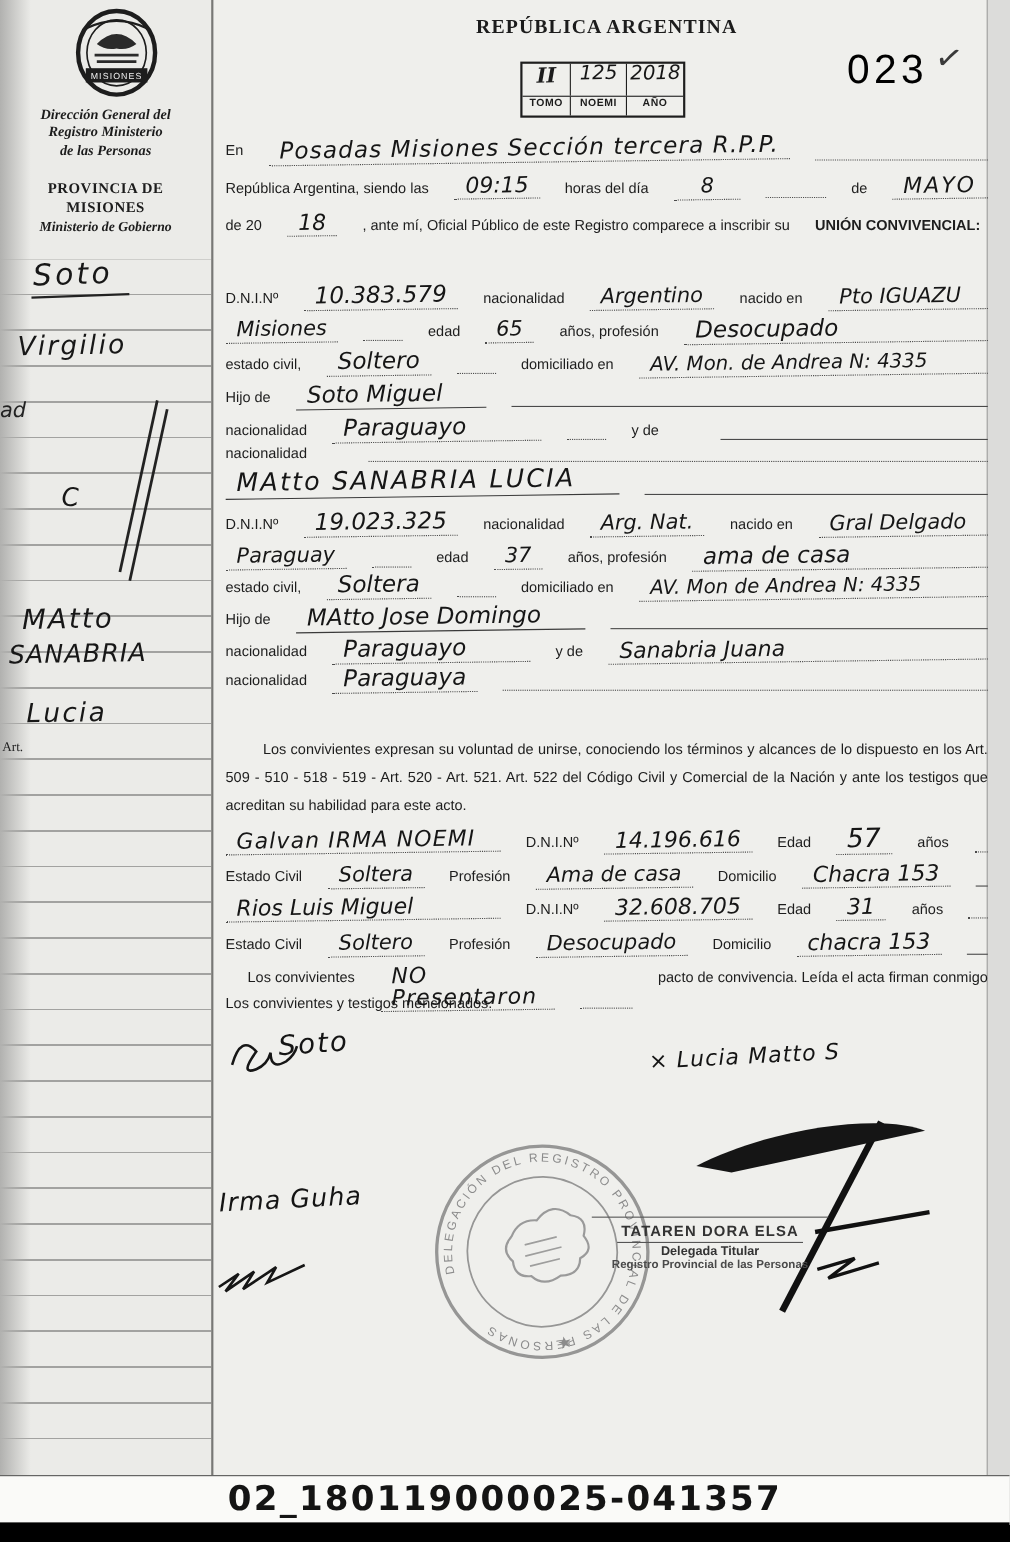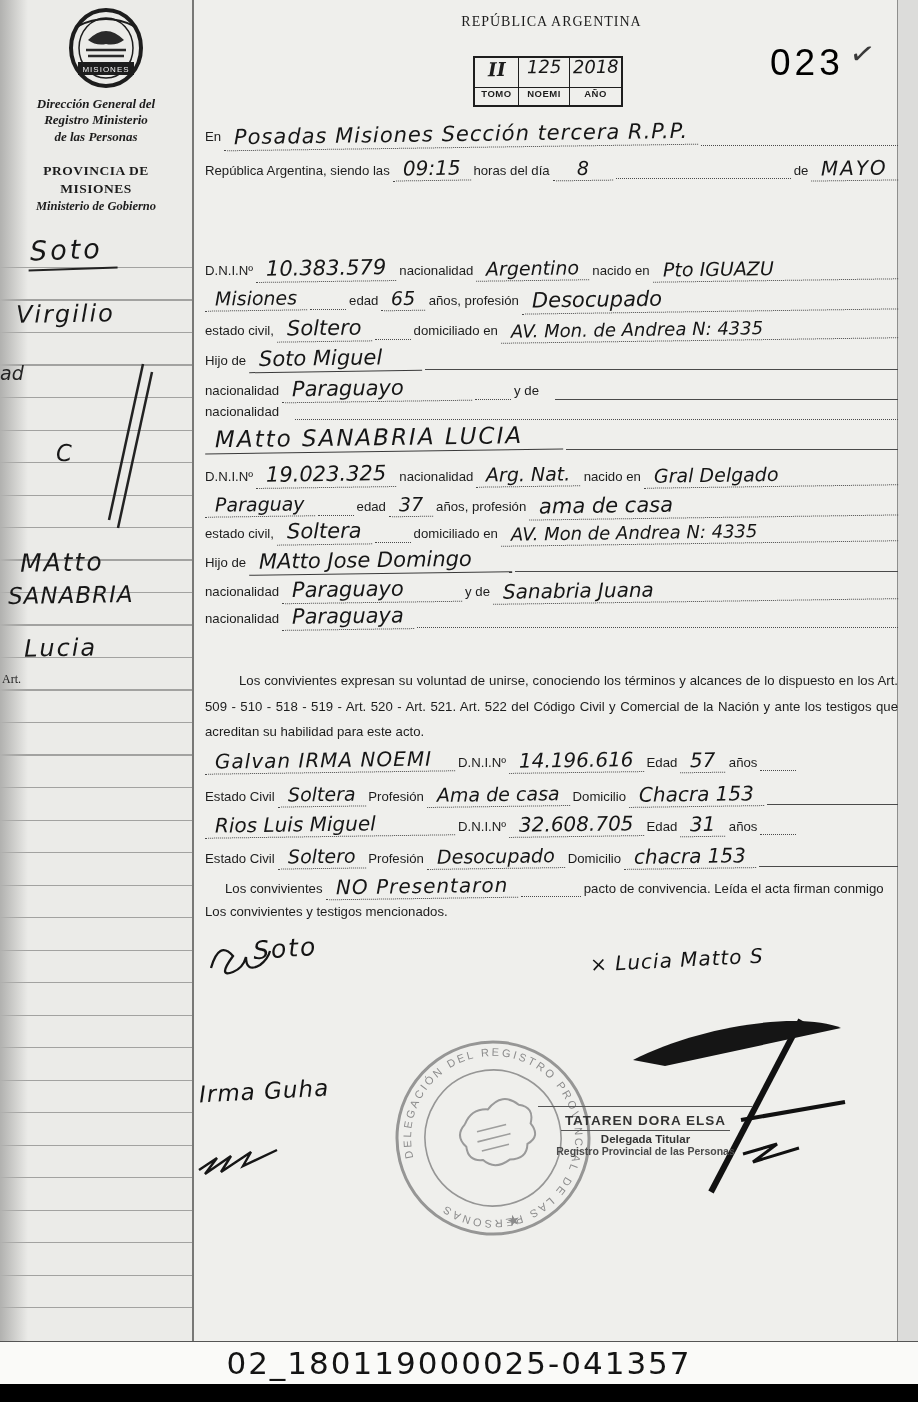--- a/index.html
+++ b/index.html
@@ -24,28 +24,28 @@
           font-family:"Liberation Serif",serif;font-style:italic;font-weight:bold;font-size:12.5px;}
 
   
   .hw{display:inline-block;font-family:"DejaVu Sans",sans-serif;font-style:italic;color:#161616;
       transform:rotate(-0.8deg);font-size:19px;line-height:1;}
   .hw-lg{font-size:24px;letter-spacing:2px;}
   .u{border-bottom:1.6px dotted #4a4a4a;padding:0 10px 2px;}
   .us{border-bottom:1.6px solid #3a3a3a;padding:0 10px 2px;}
 
   .main{position:absolute;left:205px;top:0;width:693px;height:1341px;}
-  .row{position:absolute;left:0;right:0;display:flex;align-items:baseline;gap:3px;}
+  .row{position:absolute;left:0;right:0;display:flex;align-items:baseline;gap:23px;}
   .lbl{font-size:13.2px;color:#1d1d1d;white-space:nowrap;}
   .fill{flex:1 1 auto;border-bottom:1.6px dotted #4a4a4a;height:1em;align-self:flex-end;margin-bottom:2px;}
   .fill.solid{border-bottom-style:solid;}
   .leader{width:36px;border-bottom:1.6px dotted #4a4a4a;height:1em;align-self:flex-end;margin-bottom:2px;}
 
   .title{position:absolute;top:14px;left:0;width:100%;text-align:center;
-         font-family:"Liberation Serif",serif;font-size:14px;font-weight:400;letter-spacing:1px;}
+         font-family:"Liberation Serif",serif;font-size:18px;font-weight:700;letter-spacing:1px;}
   .regbox{position:absolute;left:268px;top:56px;width:150px;border:2px solid #1e1e1e;background:transparent;}
   .regbox .vals{display:flex;height:30px;border-bottom:1.6px solid #1e1e1e;}
   .regbox .cell{display:flex;justify-content:center;border-right:1.2px solid #1e1e1e;}
   .regbox .cell:last-child{border-right:none;}
   .regbox .c1{flex:0 0 44px;} .regbox .c2{flex:0 0 51px;} .regbox .c3{flex:1;}
   .regbox .labels{display:flex;height:17px;align-items:center;}
   .regbox .labels .cell{font-size:9.5px;font-weight:bold;letter-spacing:.5px;height:100%;}
   .regval{font-family:"DejaVu Serif",serif;font-style:italic;font-weight:bold;font-size:19px;transform:rotate(-1deg);}
   .pagenum{position:absolute;left:565px;top:42px;font-size:37px;letter-spacing:4px;color:#000000;}
   .pagecheck{position:absolute;left:645px;top:36px;font-size:30px;color:#3a3a3a;transform:rotate(10deg);
@@ -59,21 +59,21 @@
 
   .sig-text{font-family:"DejaVu Sans",sans-serif;font-style:italic;color:#141414;}
   .stamp-block{position:absolute;left:333px;top:1106px;width:215px;text-align:center;color:#333;
                border-top:1.5px solid #555;padding-top:4px;}
   .stamp-name{font-size:13.5px;font-weight:bold;letter-spacing:1px;border-bottom:1.5px solid #555;display:inline-block;padding:0 4px 2px;}
   .stamp-title{font-size:11.5px;font-weight:bold;margin-top:2px;}
   .stamp-office{font-size:10.5px;font-weight:bold;color:#4a4a4a;}
 
   .code-band{position:absolute;left:0;top:1341px;width:918px;height:43px;background:#fafaf8;
              border-top:1px solid #555;display:flex;align-items:center;justify-content:center;}
-  .code{font-family:"DejaVu Sans",sans-serif;font-weight:normal;font-size:31px;letter-spacing:2px;color:#141414;}
+  .code{font-family:"DejaVu Sans",sans-serif;font-weight:bold;font-size:31px;letter-spacing:2px;color:#141414;}
   .black-bar{position:absolute;left:0;top:1384px;width:918px;height:18px;background:#000;}
 </style>
 </head>
 <body>
 
 <div class="scan">
 
   <div class="sidebar">
     <div class="ruled"></div>
     <div class="gutter"></div>
@@ -152,20 +152,26 @@
     <div class="row" style="top:158px">
       <span class="lbl">República Argentina, siendo las</span>
       <span class="hw u" style="font-size:20px">09:15</span>
       <span class="lbl">horas del día</span>
       <span class="hw u" style="min-width:60px;text-align:center">8</span>
       <span class="fill"></span>
       <span class="lbl">de</span>
       <span class="hw u" style="font-size:20px;letter-spacing:2px">MAYO</span>
     </div>
 
+    <div class="row" style="top:192px">
+      <span class="lbl">de 20</span>
+      <span class="hw u" style="font-size:20px">18</span>
+      <span class="lbl">, ante mí, Oficial Público de este Registro comparece a inscribir su</span>
+      <span class="lbl" style="font-weight:bold">UNIÓN CONVIVENCIAL:</span>
+    </div>
 
 
     <div class="row" style="top:258px">
       <span class="lbl">D.N.I.Nº</span>
       <span class="hw u" style="font-size:21px">10.383.579</span>
       <span class="lbl">nacionalidad</span>
       <span class="hw u">Argentino</span>
       <span class="lbl">nacido en</span>
       <span class="hw u" style="flex:1">Pto IGUAZU</span>
     </div>
@@ -258,21 +264,21 @@
       <span class="fill"></span>
     </div>
 
     <div class="para">Los convivientes expresan su voluntad de unirse, conociendo los términos y alcances de lo dispuesto en los Art. 509 - 510 - 518 - 519 - Art. 520 - Art. 521. Art. 522 del Código Civil y Comercial de la Nación y ante los testigos que acreditan su habilidad para este acto.</div>
 
     <div class="row" style="top:750px">
       <span class="hw u" style="font-size:20px;letter-spacing:1px;min-width:250px">Galvan IRMA NOEMI</span>
       <span class="lbl">D.N.I.Nº</span>
       <span class="hw u" style="font-size:20px">14.196.616</span>
       <span class="lbl">Edad</span>
-      <span class="hw u" style="font-size:20px">57</span>
+      <span class="hw u" style="font-size:24px">57</span>
       <span class="lbl">años</span>
       <span class="leader"></span>
     </div>
 
     <div class="row" style="top:784px">
       <span class="lbl">Estado Civil</span>
       <span class="hw u">Soltera</span>
       <span class="lbl">Profesión</span>
       <span class="hw u">Ama de casa</span>
       <span class="lbl">Domicilio</span>

